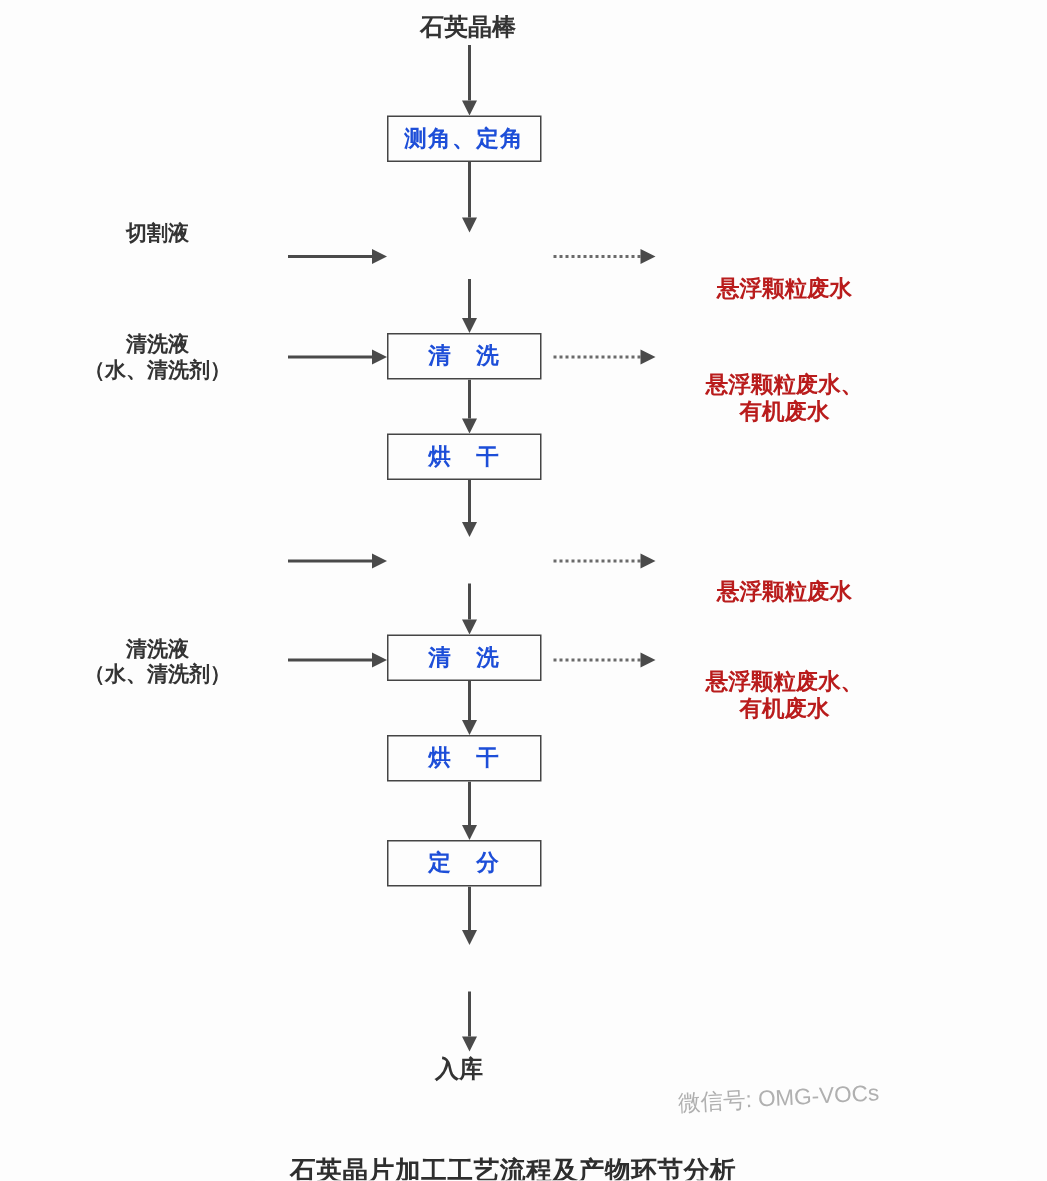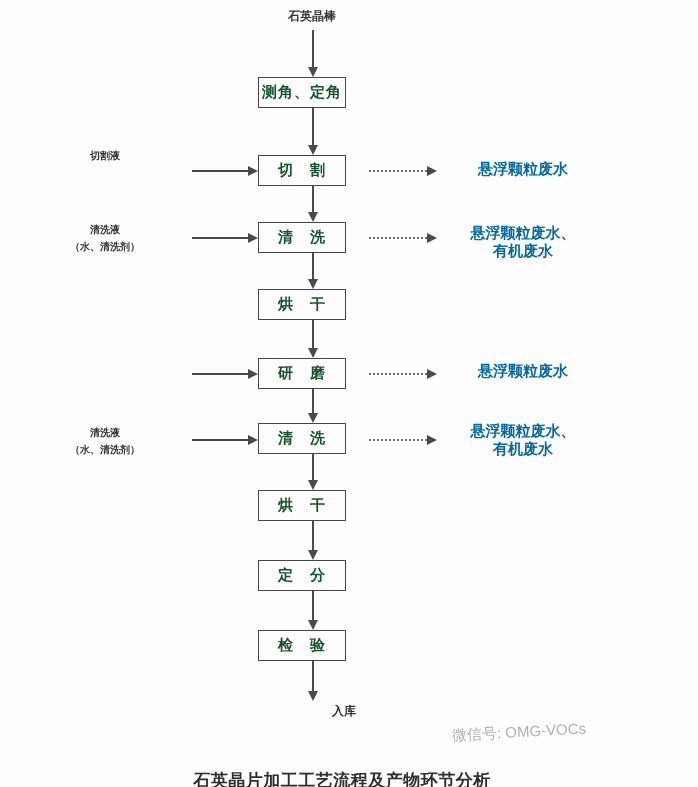--- a/index.html
+++ b/index.html
@@ -2,28 +2,28 @@
 <html><head>
 <meta charset="utf-8">
 <style>
   html,body { margin:0; padding:0; background:#ffffff; }
   .canvas {
     position:relative; width:698px; height:787px; background:#fdfdfd;
     font-family:"Liberation Sans","DejaVu Sans",sans-serif; color:#333;
     overflow:hidden;
   }
   .node-label {
-    position:absolute; font-size:12px; font-weight:bold; color:#333;
+    position:absolute; font-size:16px; font-weight:bold; color:#333;
     text-align:center; white-space:nowrap;
   }
   .pbox {
-    position:absolute; left:258px; width:88px; height:31px;
+    position:absolute; left:258px; width:103px; height:31px;
     border:1.5px solid #454545; box-sizing:border-box; background:#fdfdfd;
     display:flex; align-items:center; justify-content:center;
-    font-size:15px; font-weight:bold; color:#14532d; letter-spacing:1px;
+    font-size:15px; font-weight:bold; color:#1d4ed8; letter-spacing:1px;
     white-space:nowrap;
   }
   .varrow {
     position:absolute; left:306px; width:14px;
     display:flex; flex-direction:column; align-items:center;
   }
   .varrow .shaft { width:2px; flex:1; background:#4a4a4a; }
   .varrow .head {
     width:0; height:0;
     border-left:5px solid transparent; border-right:5px solid transparent;
@@ -43,27 +43,28 @@
     display:flex; align-items:center;
   }
   .darrow .shaft { flex:1; height:0; border-top:2px dotted #6a6a6a; }
   .darrow .head {
     width:0; height:0;
     border-top:5px solid transparent; border-bottom:5px solid transparent;
     border-left:10px solid #4a4a4a;
   }
   .side-label {
     position:absolute; left:25px; width:160px; text-align:center;
-    font-size:10px; font-weight:bold; color:#333; line-height:17px;
+    font-size:14px; font-weight:bold; color:#333; line-height:17px;
     white-space:nowrap;
   }
   .out-label {
     position:absolute; left:448px; width:150px; text-align:center;
-    font-size:15px; font-weight:bold; color:#0369a1; line-height:18px;
-    white-space:nowrap;
+    font-size:15px; font-weight:bold; color:#b91c1c; line-height:18px;
+    white-space:nowrap;
+    margin-top:24px;
   }
   .caption {
     position:absolute; left:152px; width:380px; top:741px; text-align:center;
     font-size:17px; font-weight:bold; color:#2e2e2e; letter-spacing:0.5px;
     white-space:nowrap;
     margin-top:28px;
   }
   .watermark {
     position:absolute; left:452px; top:723px; font-size:15px;
     color:#b0b0b0; transform:rotate(-3deg); white-space:nowrap;
@@ -113,43 +114,34 @@
       <div class="head"></div>
     </div>
   <div class="varrow" style="top:661px; height:40px;">
       <div class="shaft"></div>
       <div class="head"></div>
     </div>
 
   <div class="pbox" style="top:77px;">
       <span>测角、定角</span>
     </div>
-  <div class="pbox" style="top:155px;">
-      <span>切　割</span>
-    </div>
   <div class="pbox" style="top:222px;">
       <span>清　洗</span>
     </div>
   <div class="pbox" style="top:289px;">
       <span>烘　干</span>
     </div>
-  <div class="pbox" style="top:358px;">
-      <span>研　磨</span>
-    </div>
   <div class="pbox" style="top:423px;">
       <span>清　洗</span>
     </div>
   <div class="pbox" style="top:490px;">
       <span>烘　干</span>
     </div>
   <div class="pbox" style="top:560px;">
       <span>定　分</span>
-    </div>
-  <div class="pbox" style="top:630px;">
-      <span>检　验</span>
     </div>
 
   <div class="side-label" style="top:147px;">
     <div>切割液</div>
   </div>
   <div class="side-label" style="top:221px;">
     <div>清洗液</div>
     <div>（水、清洗剂）</div>
   </div>
   <div class="side-label" style="top:424px;">
@@ -199,19 +191,19 @@
     <div>有机废水</div>
   </div>
   <div class="out-label" style="top:362px;">
     <div>悬浮颗粒废水</div>
   </div>
   <div class="out-label" style="top:422px;">
     <div>悬浮颗粒废水、</div>
     <div>有机废水</div>
   </div>
 
-  <div class="node-label" style="left:256px; top:703px; width:100px;text-align:right;">入库</div>
+  <div class="node-label" style="left:256px; top:703px; width:100px;">入库</div>
 
   <div class="caption">石英晶片加工工艺流程及产物环节分析</div>
 
   <div class="watermark">微信号: OMG-VOCs</div>
 
 </div>
 
 </body></html>

